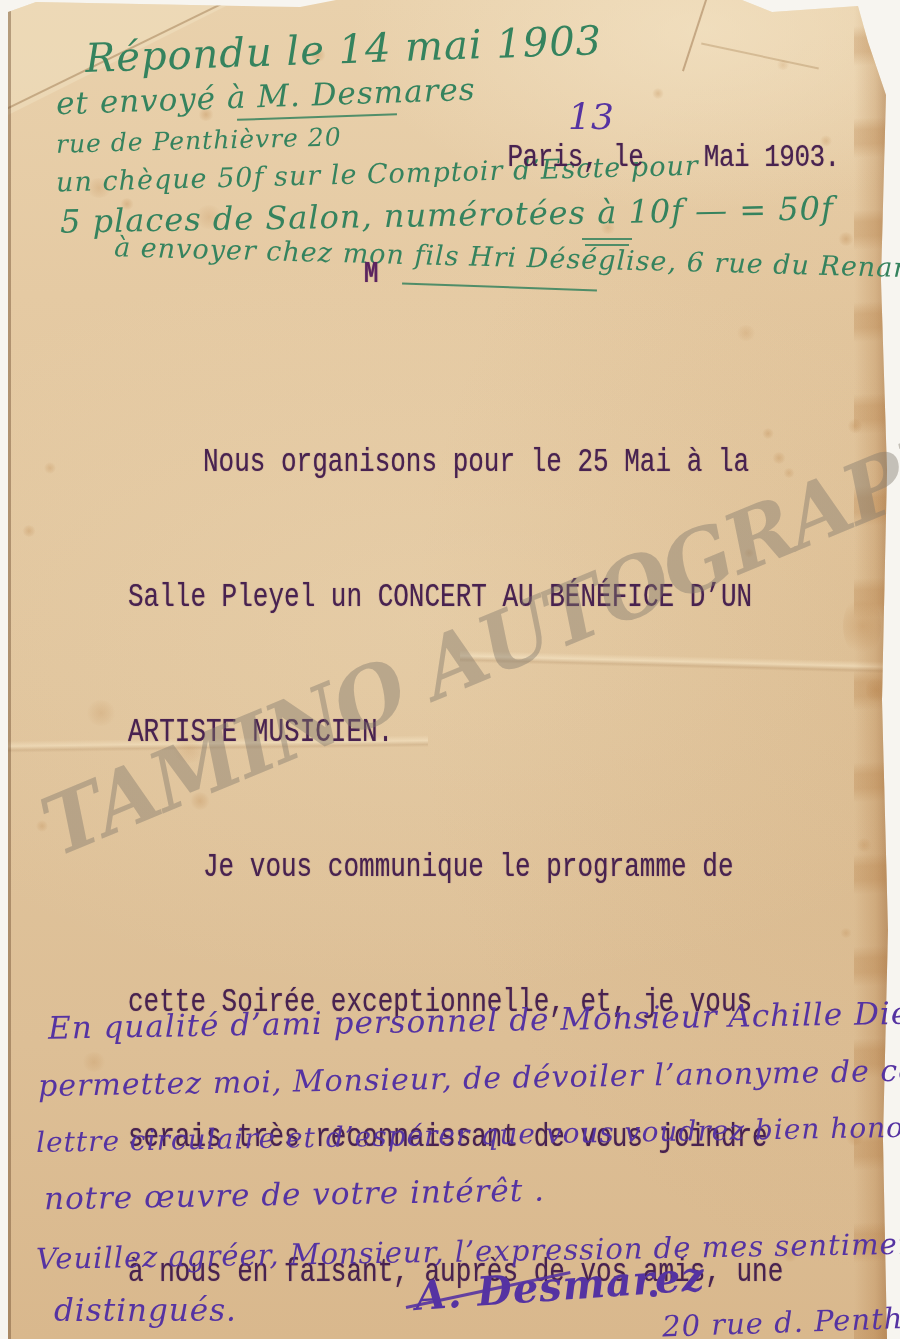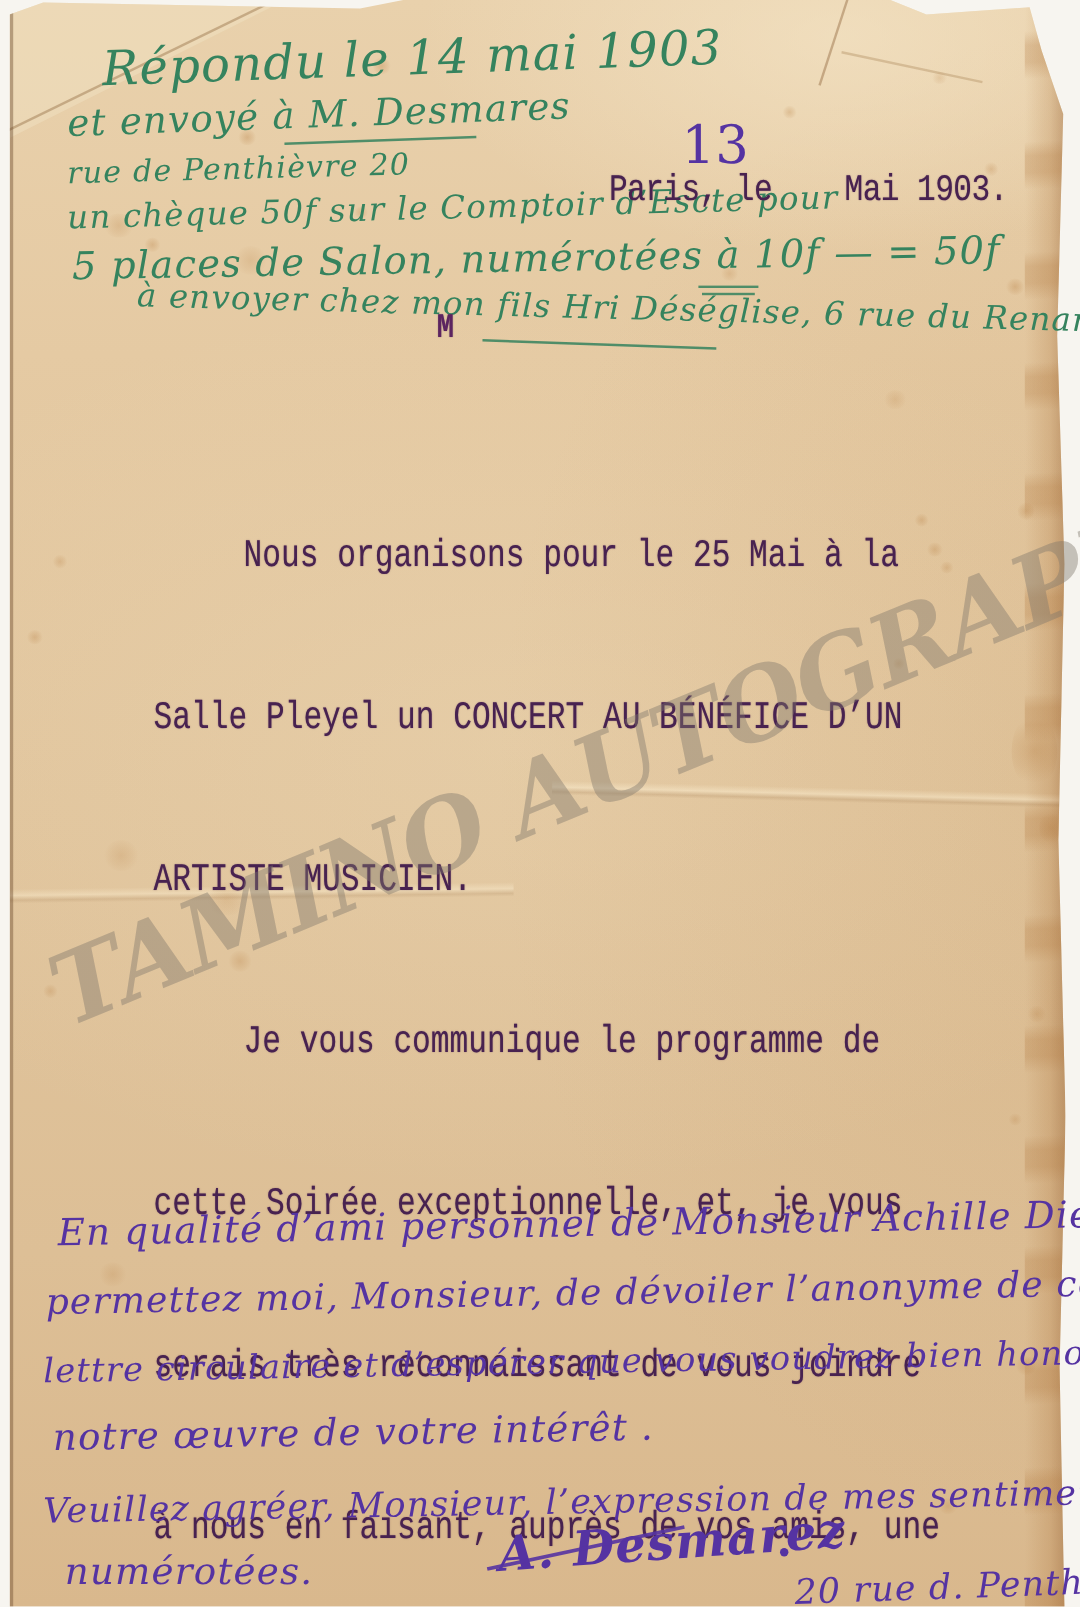--- a/index.html
+++ b/index.html
@@ -26,21 +26,21 @@
   .hand-green{position:absolute;font-style:italic;color:var(--green-ink,#35835e);
     white-space:nowrap;letter-spacing:1px;z-index:3;}
   .g-line{position:absolute;background:var(--green-ink,#35835e);height:2px;z-index:3;opacity:.85;}
   .typed{font-family:"Liberation Mono","DejaVu Sans Mono",monospace;color:var(--typed-ink,#482250);
     text-shadow:0 0 1px rgba(72,34,80,.55);white-space:pre;}
   .typed-body{position:absolute;left:128px;top:350px;font-size:26px;line-height:36px;
     transform:scaleY(1.25);transform-origin:0 0;z-index:3;}
   .typed-body .indent{padding-left:75px;}
   .dateline{position:absolute;left:447px;top:104px;font-size:26px;letter-spacing:-.5px;
     transform:scaleY(1.2);transform-origin:0 0;z-index:3;}
-  .hand-day{position:absolute;left:568px;top:96px;font-size:44px;
+  .hand-day{position:absolute;left:568px;top:96px;font-style:italic;font-size:36px;
     color:var(--purple-ink,#5533a2);z-index:4;}
   .typed-m{position:absolute;left:364px;top:258px;font-size:24px;font-weight:bold;
     color:#5c2460;transform:scaleY(1.2);transform-origin:0 0;z-index:3;}
   .hand-purple{position:absolute;font-style:italic;color:var(--purple-ink,#5533a2);
     white-space:nowrap;letter-spacing:1px;z-index:3;}
   .signature{font-size:40px;font-weight:bold;transform:rotate(-4deg);}
   .sig-stroke{position:absolute;left:406px;top:1306px;width:168px;height:3px;
     background:var(--purple-ink,#5533a2);transform:rotate(-12deg);transform-origin:0 50%;z-index:3;opacity:.9;}
   .sig-dot{position:absolute;left:650px;top:1290px;width:7px;height:7px;border-radius:50%;
     background:var(--purple-ink,#5533a2);z-index:3;}
@@ -133,21 +133,21 @@
     
     
     
   </div>
 
   <div class="hand-purple" style="left:48px;top:1002px;font-size:31px;transform:rotate(-1deg);">En qualité d’ami personnel de Monsieur Achille Dien</div>
   <div class="hand-purple" style="left:38px;top:1060px;font-size:30px;transform:rotate(-1deg);">permettez moi, Monsieur, de dévoiler l’anonyme de cette</div>
   <div class="hand-purple" style="left:36px;top:1118px;font-size:28px;transform:rotate(-1deg);">lettre circulaire et d’espérer que vous voudrez bien honorer</div>
   <div class="hand-purple" style="left:44px;top:1176px;font-size:31px;transform:rotate(-1deg);">notre œuvre de votre intérêt .</div>
   <div class="hand-purple" style="left:36px;top:1234px;font-size:29px;transform:rotate(-1deg);">Veuillez agréer, Monsieur, l’expression de mes sentiments</div>
-  <div class="hand-purple" style="left:54px;top:1292px;font-size:31px;">numérotées.</div>
+  <div class="hand-purple" style="left:54px;top:1292px;font-size:31px;">distingués.</div>
 
   <div class="hand-purple signature" style="left:415px;top:1262px;">A. Desmarez</div>
   <div class="sig-stroke"></div>
   <div class="sig-dot"></div>
   <div class="hand-purple" style="left:662px;top:1304px;font-size:29px;transform:rotate(-2deg);">20 rue d. Penthièvre</div>
 
   <div class="watermark">TAMINO AUTOGRAPHS</div>
 </div>
 
 </body></html>

